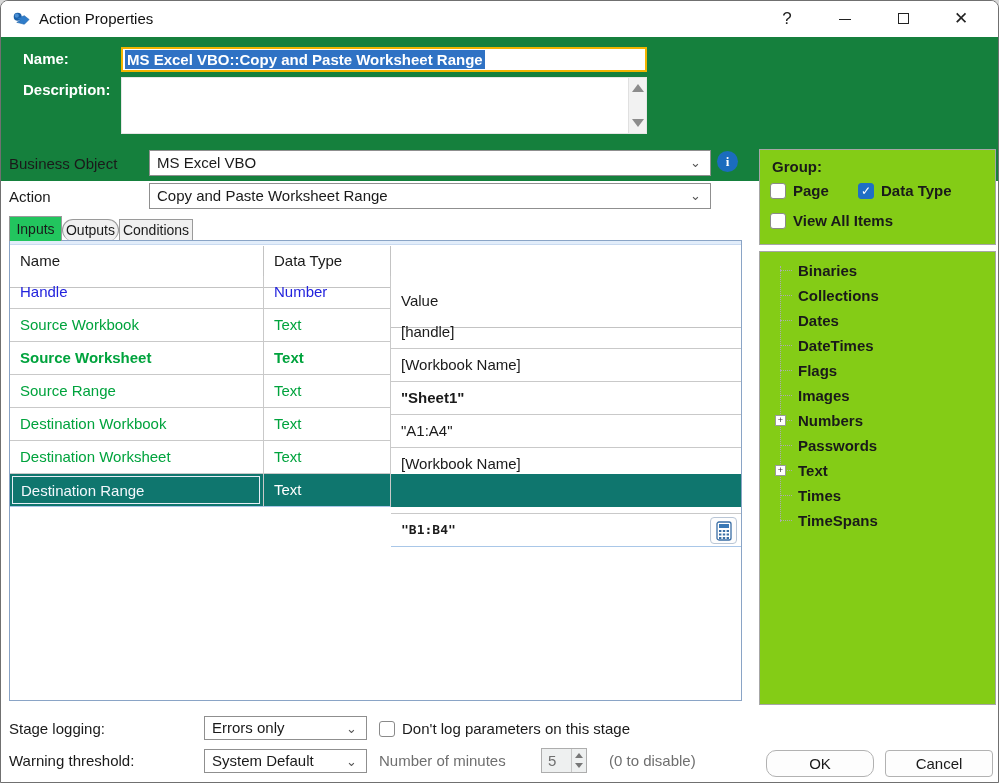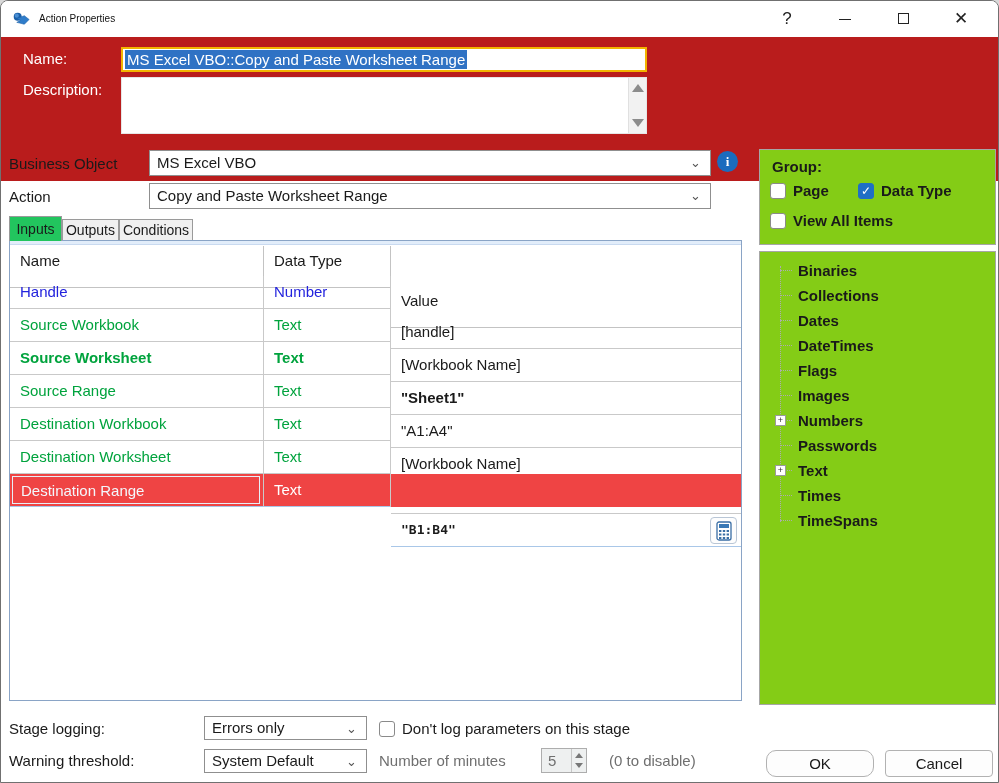--- a/index.html
+++ b/index.html
@@ -3,31 +3,31 @@
 <meta charset="utf-8">
 <style>
   * { box-sizing: border-box; }
   html,body { margin:0; padding:0; background:#d8d8d8; }
   body { width:999px; height:783px; font-family:"Liberation Sans", sans-serif; font-size:15px; color:#1a1a1a; position:relative; }
   .window { position:absolute; inset:0; background:#fff; border:1px solid #707070; border-radius:8px 8px 0 0; overflow:hidden; }
 
   
   .titlebar { position:absolute; top:0; left:0; right:0; height:36px; background:#fff; }
   .title-icon { position:absolute; left:11px; top:9px; width:19px; height:19px; }
-  .title-text { position:absolute; left:38px; top:0; line-height:36px; font-size:10px; color:#111; }
+  .title-text { position:absolute; left:38px; top:0; line-height:36px; font-size:15px; color:#111; }
   .tb-btn { position:absolute; top:0; width:44px; height:36px; text-align:center; line-height:36px; font-size:16px; color:#222; cursor:default; }
   .tb-help { left:764px; font-size:17px; }
   .tb-min { left:822px; }
   .tb-max { left:880px; }
   .tb-close { left:938px; font-size:17px; }
   .maxglyph { display:inline-block; width:11px; height:11px; border:1.4px solid #222; vertical-align:middle; margin-top:-3px; }
   .minglyph { display:inline-block; width:12px; border-top:1.6px solid #222; vertical-align:middle; }
 
   
-  .header { position:absolute; top:36px; left:0; right:0; height:144px; background:#b91c1c; }
+  .header { position:absolute; top:36px; left:0; right:0; height:144px; background:#15803d;font-weight:bold; }
   .hdr-label { position:absolute; left:22px; color:#fff; font-size:15px; }
   .name-input { position:absolute; left:120px; top:10px; width:526px; height:25px; background:#fff; border:2px solid #f2b400; display:flex; align-items:center; padding-left:2px; }
   .name-sel { background:#2f72c4; color:#fff; padding:1px 2px; font-size:15px; white-space:nowrap; }
   .desc-box { position:absolute; left:120px; top:40px; width:526px; height:57px; background:#fff; border:1px solid #e6e6e6; }
   .desc-scroll { position:absolute; right:0; top:0; bottom:0; width:18px; background:#f2f2f2; border-left:1px solid #e0e0e0; }
   .arrow-up, .arrow-dn { position:absolute; left:3px; width:0; height:0; border-left:6px solid transparent; border-right:6px solid transparent; }
   .arrow-up { top:6px; border-bottom:8px solid #8c8c8c; }
   .arrow-dn { bottom:6px; border-top:8px solid #8c8c8c; }
 
   
@@ -45,21 +45,21 @@
   .grid-topstrip { position:absolute; top:0; left:0; right:0; height:4px; background:#e2edfa; border-bottom:1px solid #c9daf0; }
   .grid-head { position:absolute; top:5px; left:0; right:0; height:30px; }
   .gh-cell { position:absolute; top:0; height:42px; line-height:30px; padding-left:10px; border-bottom:1px solid #c3c3c3; border-right:1px solid #c3c3c3; }
   .g-row { position:absolute; left:0; right:0; height:33px; }
   .g-cell { position:absolute; top:0; height:33px; line-height:32px; padding-left:10px; border-bottom:1px solid #c9c9c9; border-right:1px solid #c9c9c9; overflow:hidden; white-space:nowrap; }
   .c-name  { left:0; width:254px; }
   .c-type  { left:254px; width:127px; }
   .c-value { left:381px; width:350px; border-right:none !important;margin-top:40px; }
   .txt-blue { color:#2323dd; }
   .txt-green { color:#00a33d; }
-  .row-sel { background:#ef4444; }
+  .row-sel { background:#0f766e; }
   .row-sel .g-cell { border-bottom:1px solid #a9c7e8; color:#fff; }
   .row-sel .c-value { color:#1c1c1c; font-family:"DejaVu Sans Mono", monospace; font-weight:bold; font-size:13px; }
   .name-editbox { position:absolute; left:2px; top:2px; width:248px; height:28px; line-height:27px; border:1px solid #e7eef7; color:#f3f7fc; padding-left:8px; }
   .calc-btn { position:absolute; right:4px; top:3px; width:27px; height:27px; background:#fdfdfd; border:1px solid #b9c6d6; border-radius:4px; }
   .calc-btn svg { position:absolute; left:5px; top:3px; }
 
   
   .panel { position:absolute; background:#84cc16; border:1px solid #a6a6a6; }
   .group-title { position:absolute; left:12px; top:8px; font-weight:600; }
   .chk { position:absolute; display:flex; align-items:center; gap:7px; }
@@ -126,21 +126,21 @@
   </div>
   <div class="info-icon">i</div>
 
   <div class="fld-label" style="top:183px;">Action</div>
   <div class="combo" style="left:148px; top:182px; width:562px;">
     <span>Copy and Paste Worksheet Range</span>
     <span class="chev">⌄</span>
   </div>
 
   <div class="tab active" style="left:8px; top:215px; width:53px; height:25px; line-height:24px;">Inputs</div>
-  <div class="tab" style="left:61px; top:218px; width:57px; height:22px; line-height:21px;">Outputs</div>
+  <div class="tab" style="left:61px; top:218px; width:57px; height:22px; line-height:21px;border-radius:11px;">Outputs</div>
   <div class="tab" style="left:118px; top:218px; width:74px; height:22px; line-height:21px;">Conditions</div>
 
   <div class="grid">
     <div class="grid-topstrip"></div>
     <div class="grid-head">
       <div class="gh-cell c-name">Name</div>
       <div class="gh-cell c-type">Data Type</div>
       <div class="gh-cell c-value">Value</div>
     </div>
     <div id="grid-rows">

